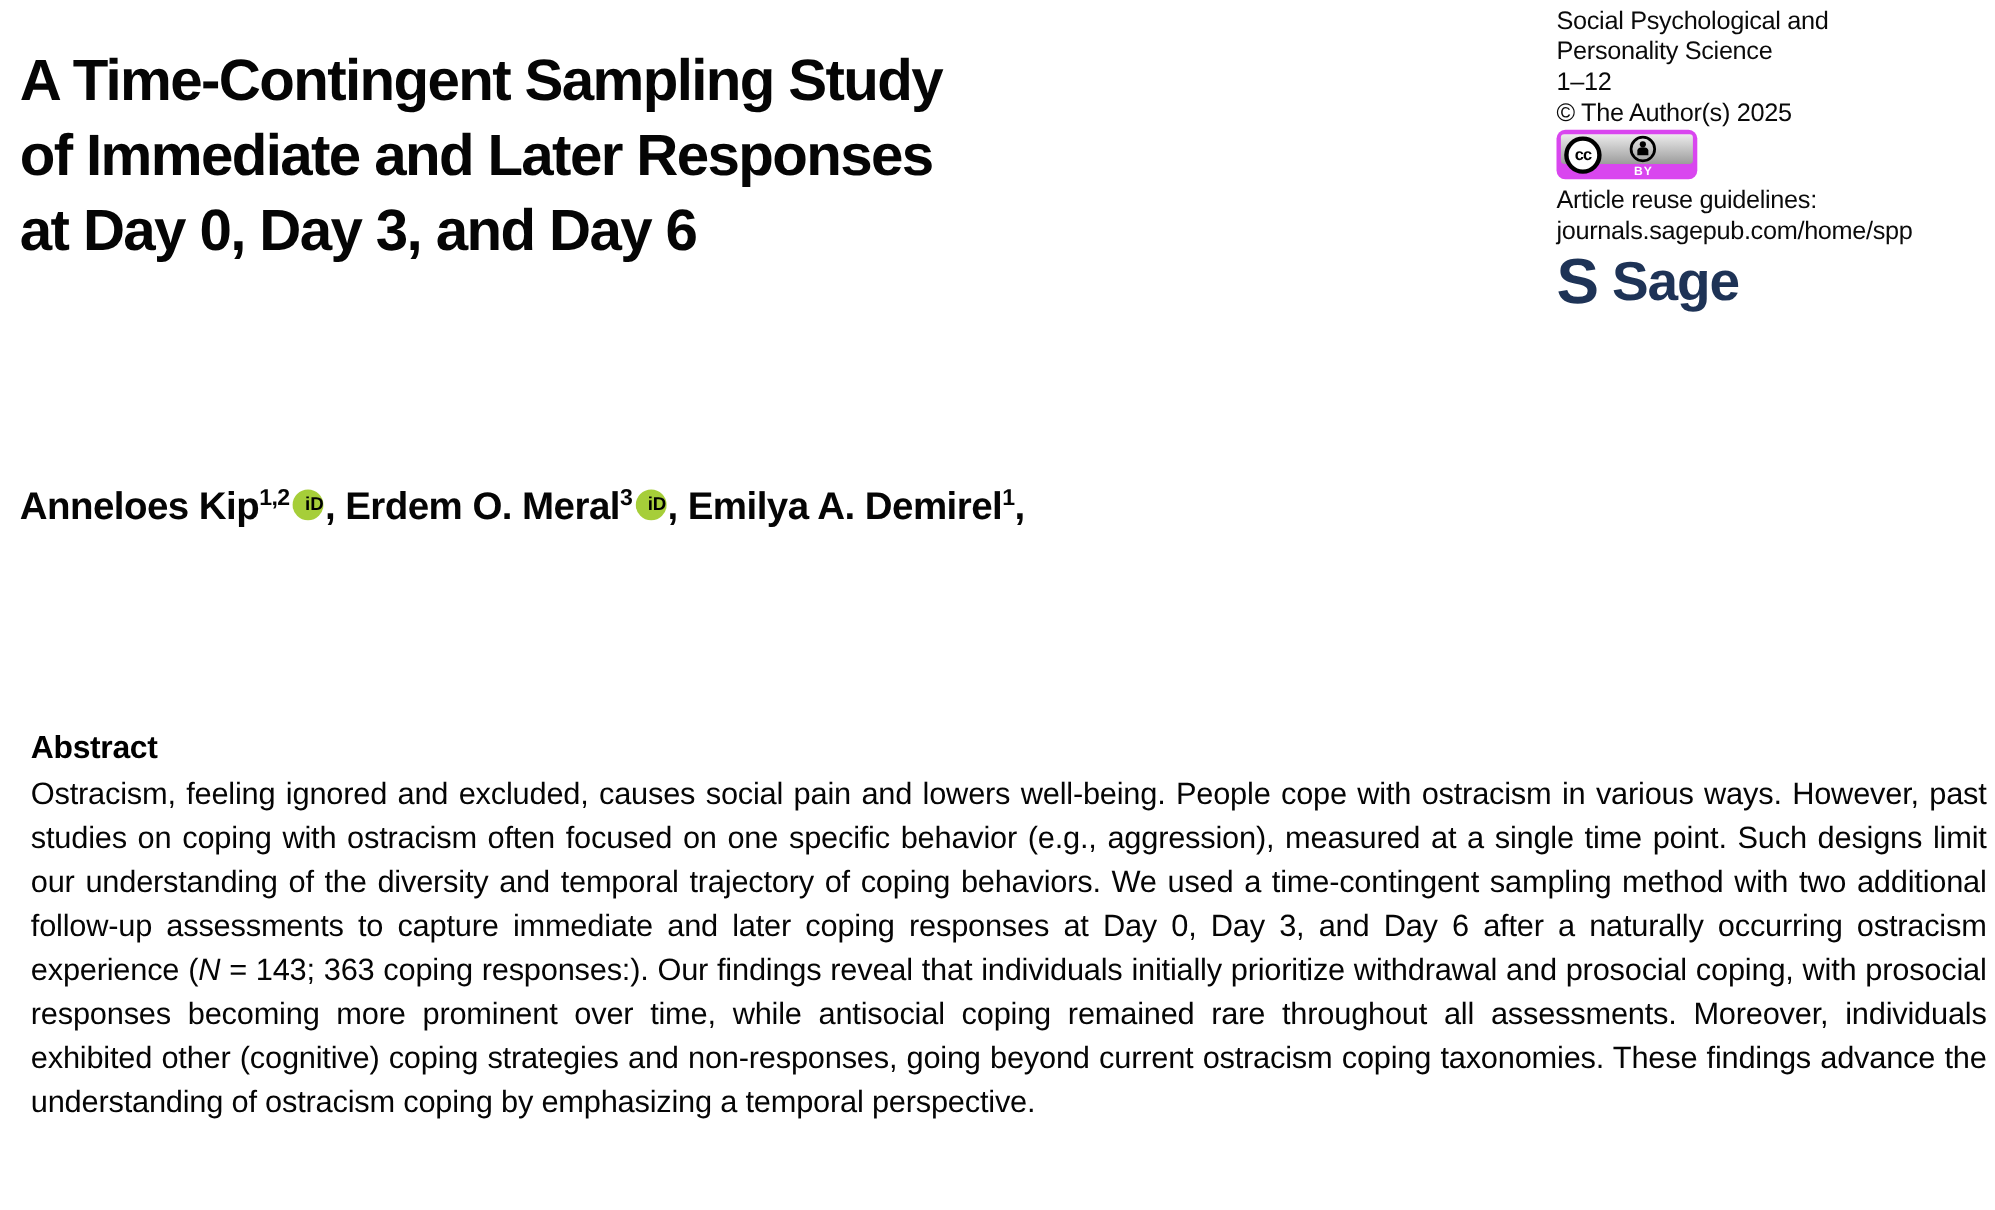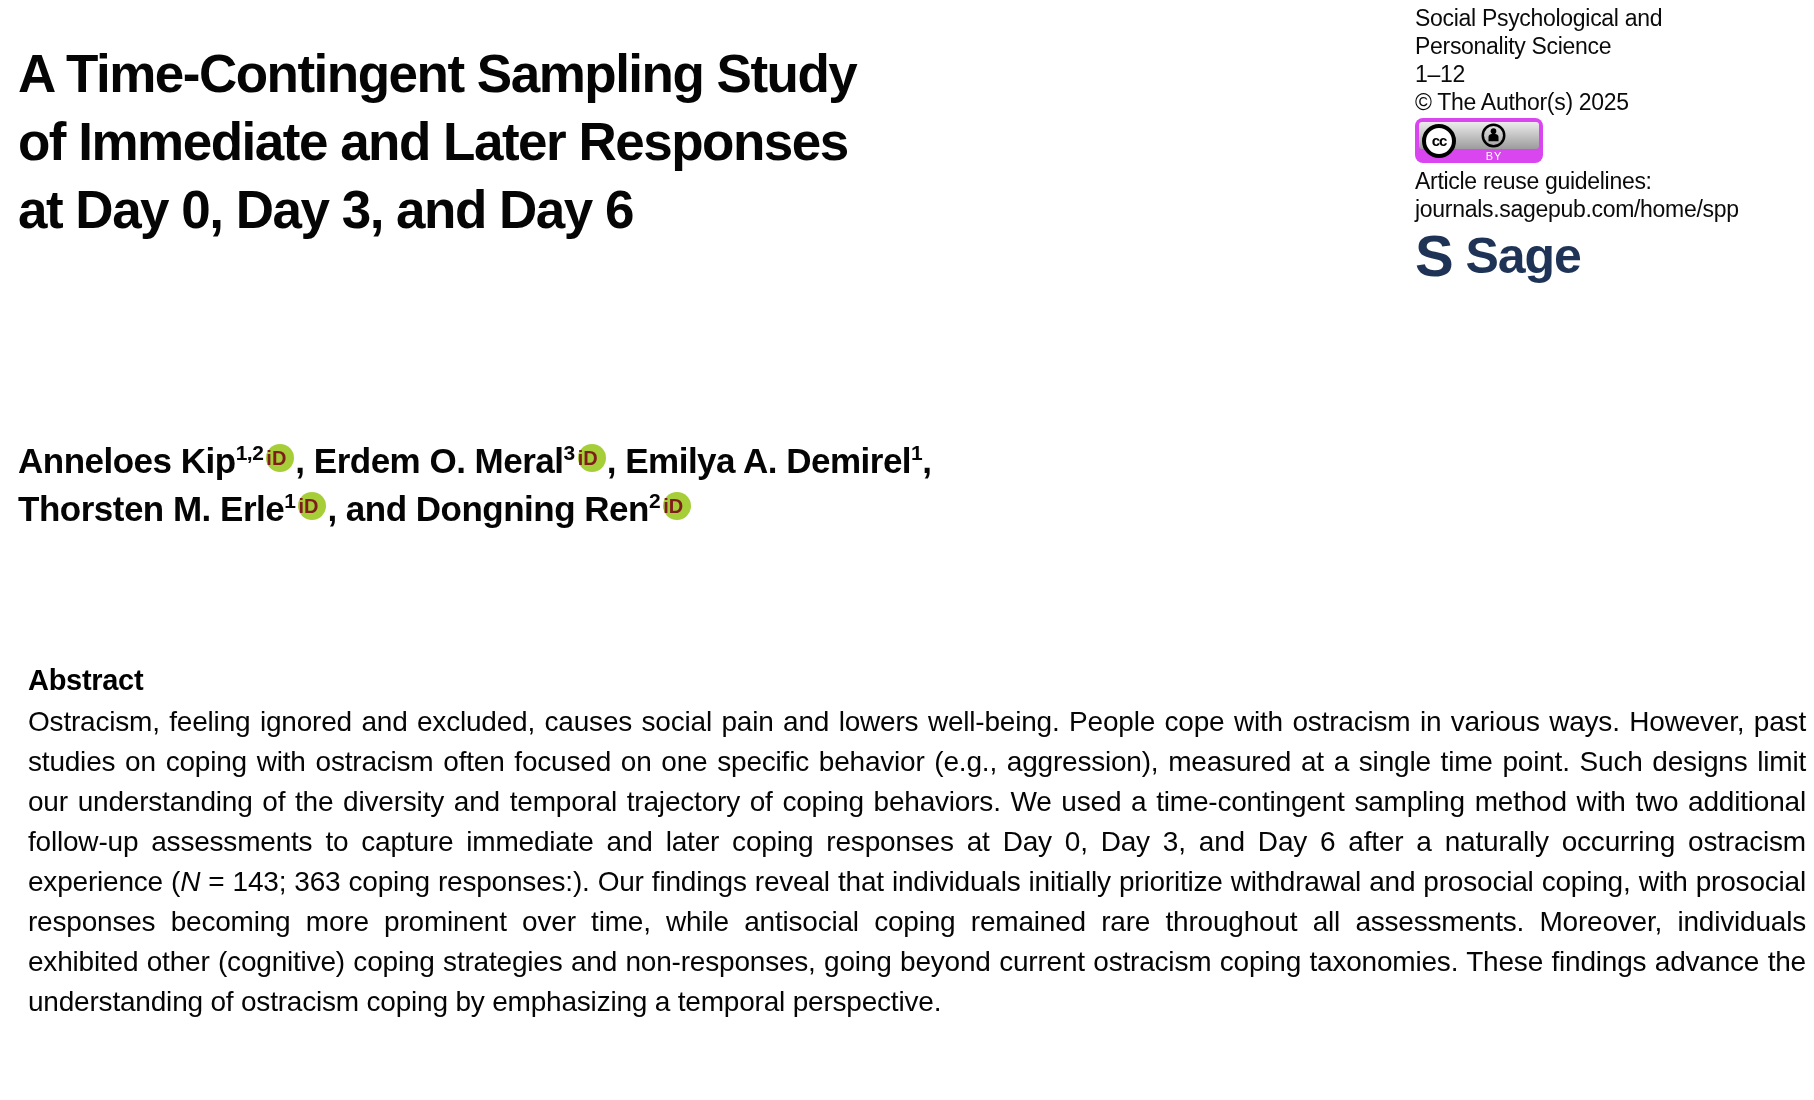--- a/index.html
+++ b/index.html
@@ -41,21 +41,21 @@
   }
   .cc-circle {
     position: absolute; left: 7px; top: 6px; width: 26px; height: 26px;
     background: #ffffff; border: 4px solid #000000; border-radius: 50%;
     font-size: 15px; font-weight: 800; line-height: 26px; text-align: center;
     letter-spacing: -1px; z-index: 2; color: #000;
   }
   .by-person { position: absolute; left: 66px; top: 5px; z-index: 2; }
   .by-label {
     position: absolute; left: 56px; bottom: 0px; width: 46px; height: 14px;
-    color: #ffffff; font-size: 11px; font-weight: 400;
+    color: #ffffff; font-size: 11px; font-weight: 700;
     text-align: center; line-height: 14px; letter-spacing: 1px;
   }
 
   
   .sage-logo {
     display: flex; align-items: center; margin-top: 4px;
     font-weight: 700;
   }
   .sage-s { font-size: 58px; font-weight: 800; line-height: 1; margin-right: 12px; }
   .sage-text { font-size: 50px; letter-spacing: -1px; line-height: 1; }
@@ -65,22 +65,22 @@
     position: absolute; left: 18px; top: 437px;
     font-size: 35px; font-weight: 700; line-height: 48px;
     letter-spacing: -0.5px; color: #050505;
   }
   .authors sup {
     font-size: 0.6em; line-height: 0; position: relative;
     vertical-align: baseline; top: -0.6em;
   }
   .orcid-icon {
     display: inline-block; width: 28px; height: 28px; border-radius: 50%;
-    background: #A6CE39; color: #7f1d1d;
-    font-size: 20px; font-weight: 700; line-height: 28px; text-align: left;
+    background: #A6CE39; color: #000000;
+    font-size: 17px; font-weight: 700; line-height: 28px; text-align: right;
     vertical-align: 8px; margin: 0 1px 0 3px;
     letter-spacing: 0;
   }
 
   
   .abstract { position: absolute; left: 28px; top: 660px; width: 1778px; }
   .abstract-heading {
     margin: 0; font-size: 29px; font-weight: 700; line-height: 40px;
     letter-spacing: -0.3px;
   }
@@ -125,21 +125,20 @@
     <div class="j-line">journals.sagepub.com/home/spp</div>
 
     <div class="sage-logo" style="color: rgb(30, 51, 86);">
       <span class="sage-s">S</span>
       <span class="sage-text">Sage</span>
     </div>
   </aside>
 
   <div class="authors">
     <div class="author-line"><span class="author"><span>Anneloes Kip</span><sup>1,2</sup><span class="orcid-icon" style="background-color: rgb(166, 206, 57);">iD</span><span class="sep">, </span></span><span class="author"><span>Erdem O. Meral</span><sup>3</sup><span class="orcid-icon" style="background-color: rgb(166, 206, 57);">iD</span><span class="sep">, </span></span><span class="author"><span>Emilya A. Demirel</span><sup>1</sup><span class="sep">,</span></span></div>
-    <div class="author-line"><span class="author"><span>Thorsten M. Erle</span><sup>1</sup><span class="orcid-icon" style="background-color: rgb(166, 206, 57);">iD</span><span class="sep">, and </span></span><span class="author"><span>Dongning Ren</span><sup>2</sup><span class="orcid-icon" style="background-color: rgb(166, 206, 57);">iD</span></span></div>
   </div>
 
   <section class="abstract">
     <h2 class="abstract-heading">Abstract</h2>
     <p class="abstract-text"><span>Ostracism, feeling ignored and excluded, causes social pain and lowers well-being. People cope with ostracism in various ways. However, past studies on coping with ostracism often focused on one specific behavior (e.g., aggression), measured at a single time point. Such designs limit our understanding of the diversity and temporal trajectory of coping behaviors. We used a time-contingent sampling method with two additional follow-up assessments to capture immediate and later coping responses at Day 0, Day 3, and Day 6 after a naturally occurring ostracism experience (</span><i>N</i><span> = 143; 363 coping responses:). Our findings reveal that individuals initially prioritize withdrawal and prosocial coping, with prosocial responses becoming more prominent over time, while antisocial coping remained rare throughout all assessments. Moreover, individuals exhibited other (cognitive) coping strategies and non-responses, going beyond current ostracism coping taxonomies. These findings advance the understanding of ostracism coping by emphasizing a temporal perspective.</span></p>
   </section>
 
 </div>
 
 </body></html>

